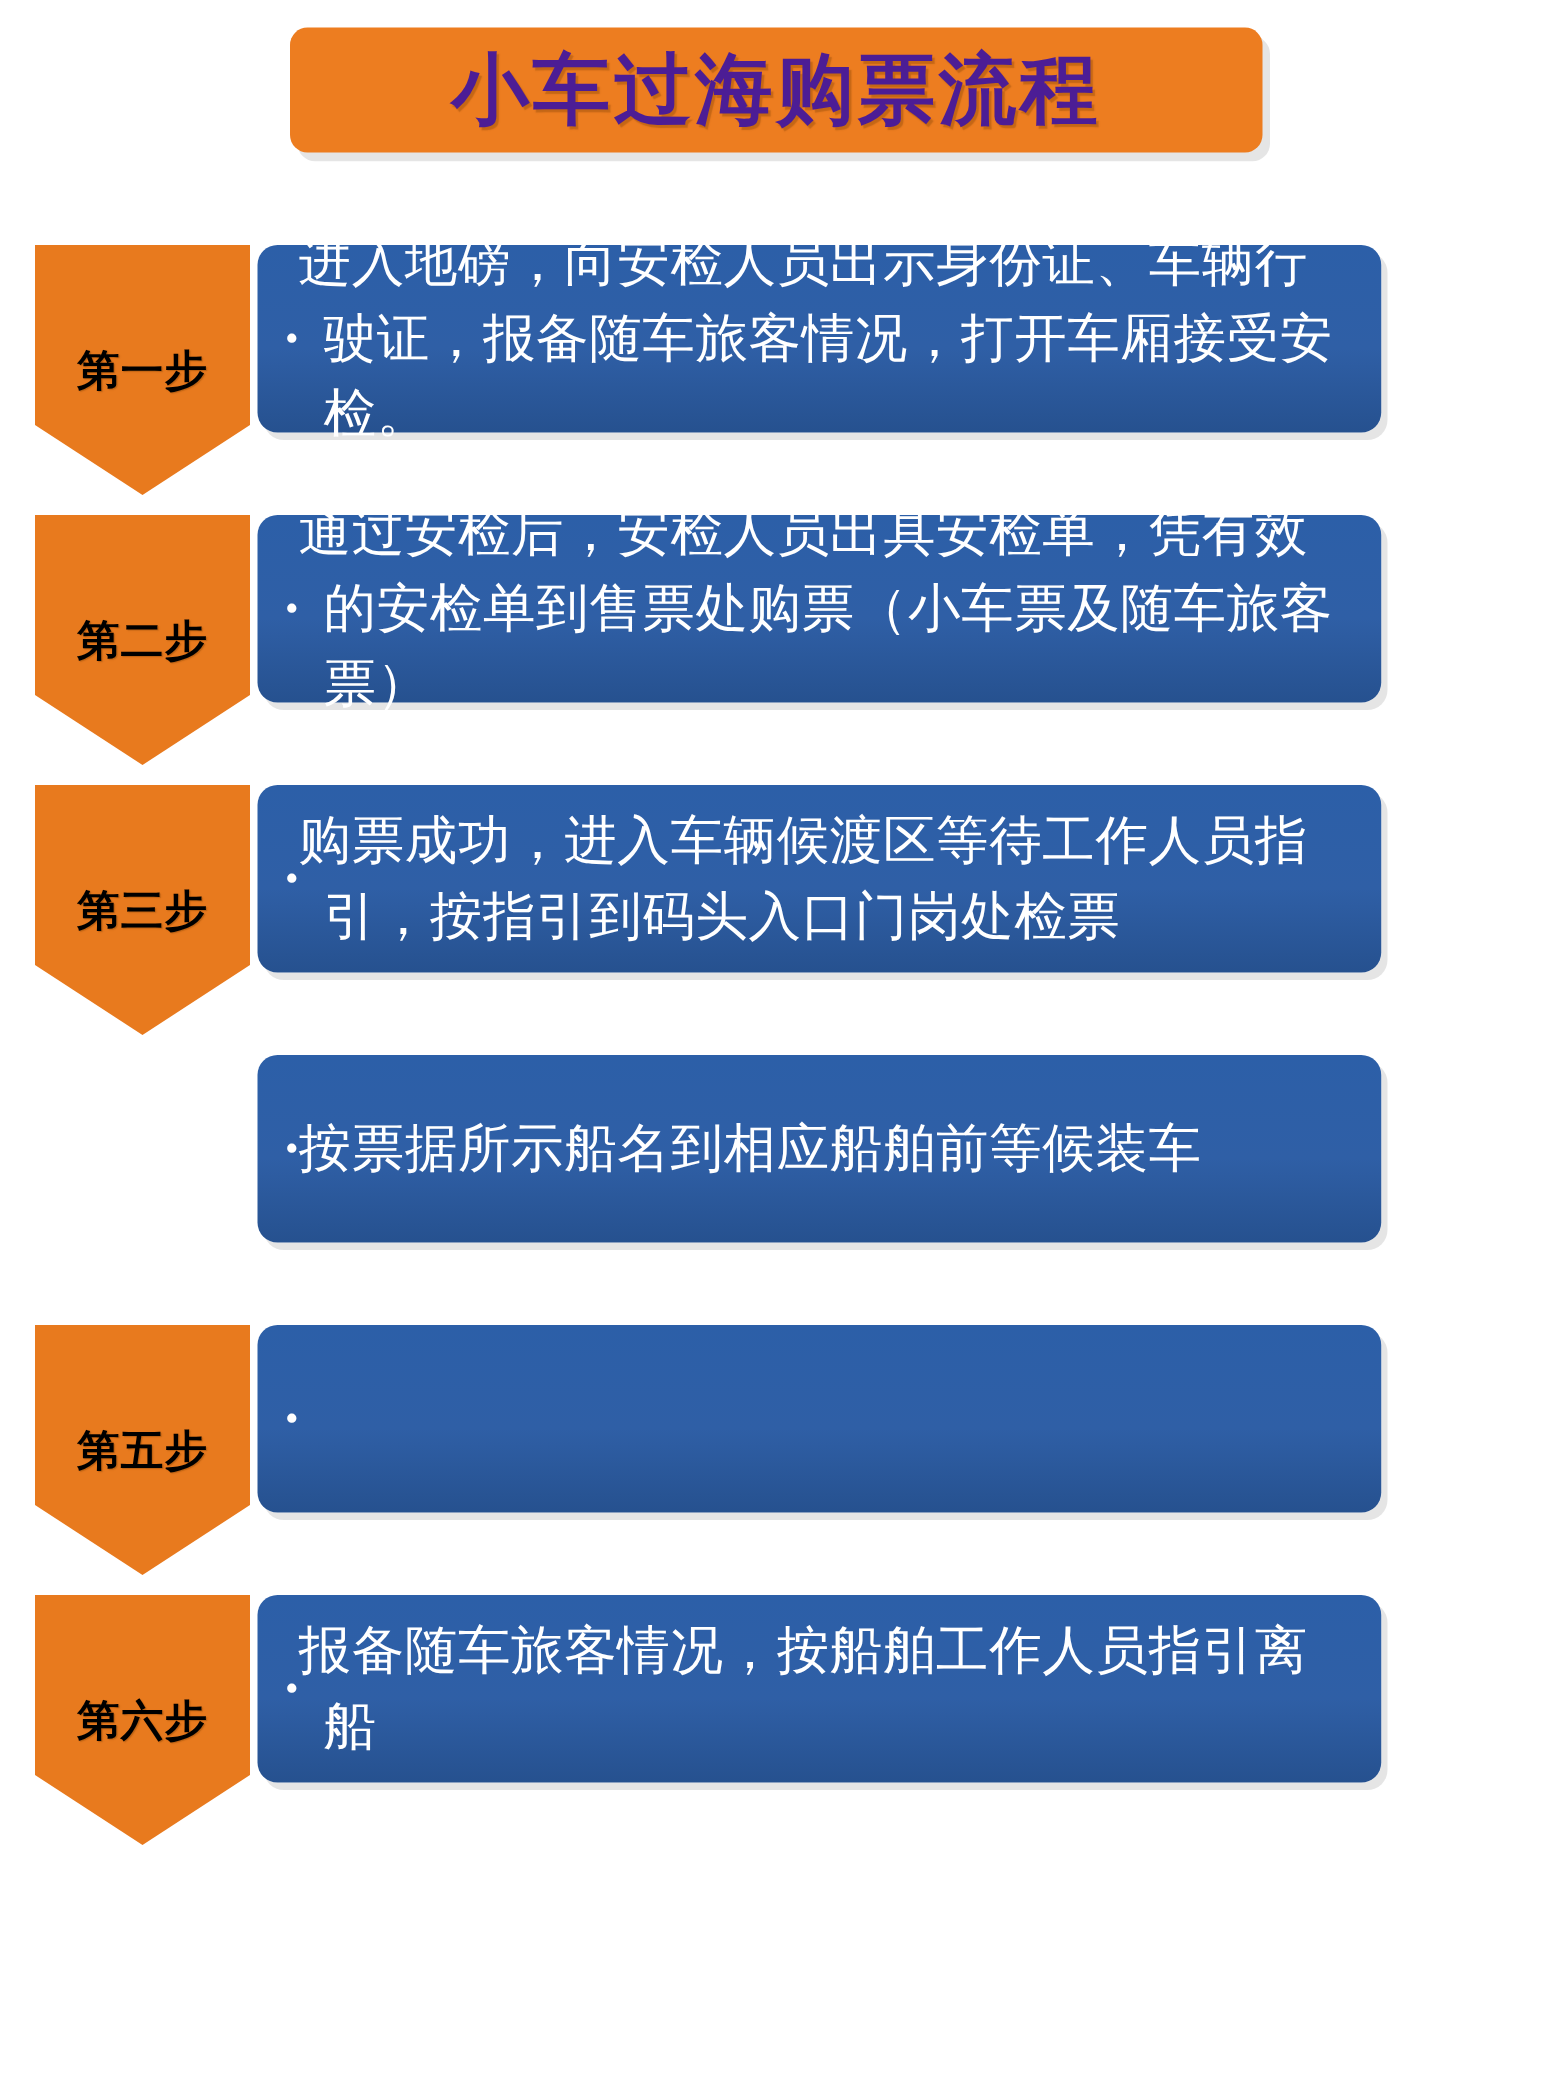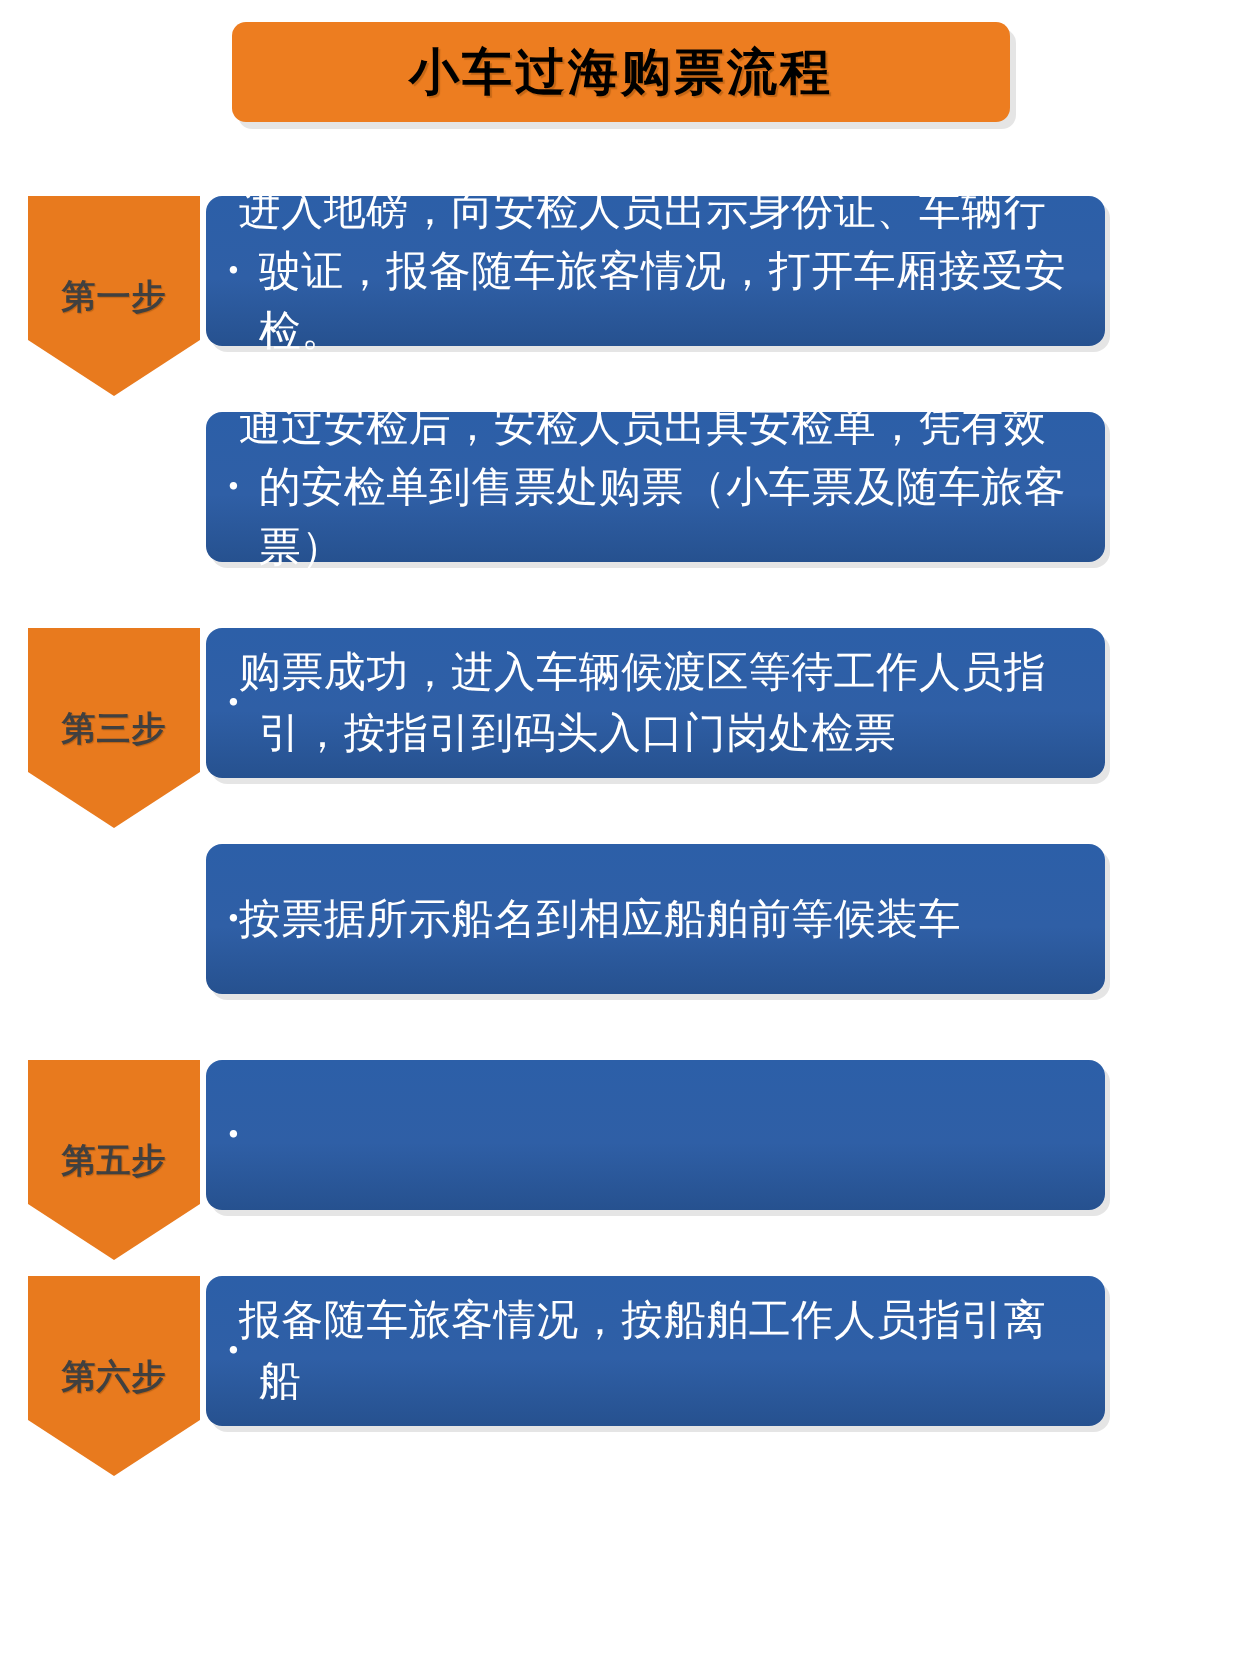--- a/index.html
+++ b/index.html
@@ -27,24 +27,24 @@
     width: 100%;
     height: 100%;
     background: #ed7d20;
     border-radius: 14px;
     box-shadow: 6px 7px 0 rgba(0,0,0,0.10);
     display: flex;
     align-items: center;
     justify-content: center;
   }
   .title-text {
-    color: #000000;
+    color: #4c1d95;
     font-family: "DejaVu Sans", "Liberation Sans", sans-serif;
     font-weight: bold;
-    font-size: 50px;
+    font-size: 62px;
     letter-spacing: 3px;
     text-shadow: 2px 2px 1px rgba(120,60,0,0.35);
     white-space: nowrap;
   }
 
   
   .flow {
     position: absolute;
     left: 0;
     top: 180px;
@@ -65,21 +65,21 @@
     background: #e87a1e;
     -webkit-clip-path: polygon(0 0, 100% 0, 100% 72%, 50% 100%, 0 72%);
     clip-path: polygon(0 0, 100% 0, 100% 72%, 50% 100%, 0 72%);
     display: flex;
     align-items: flex-start;
     justify-content: center;
     box-sizing: border-box;
     padding-top: 78px;
   }
   .step-arrow .step-label {
-    color: #404040;
+    color: #000000;
     font-family: "DejaVu Sans", "Liberation Sans", sans-serif;
     font-weight: bold;
     font-size: 34px;
     letter-spacing: 1px;
     text-shadow: 1px 1px 1px rgba(120,60,0,0.4);
     white-space: nowrap;
   }
 
   
   .panel {
@@ -127,20 +127,23 @@
     <div class="step-arrow">
       <span class="step-label">第一步</span>
     </div>
     <div class="panel">
       <span class="bullet">•</span>
       <span class="panel-text">进入地磅，向安检人员出示身份证、车辆行驶证，报备随车旅客情况，打开车厢接受安检。</span>
     </div>
   </div>
 
   <div class="row">
+    <div class="step-arrow">
+      <span class="step-label">第二步</span>
+    </div>
     <div class="panel">
       <span class="bullet">•</span>
       <span class="panel-text">通过安检后，安检人员出具安检单，凭有效的安检单到售票处购票（小车票及随车旅客票）</span>
     </div>
   </div>
 
   <div class="row">
     <div class="step-arrow">
       <span class="step-label">第三步</span>
     </div>

